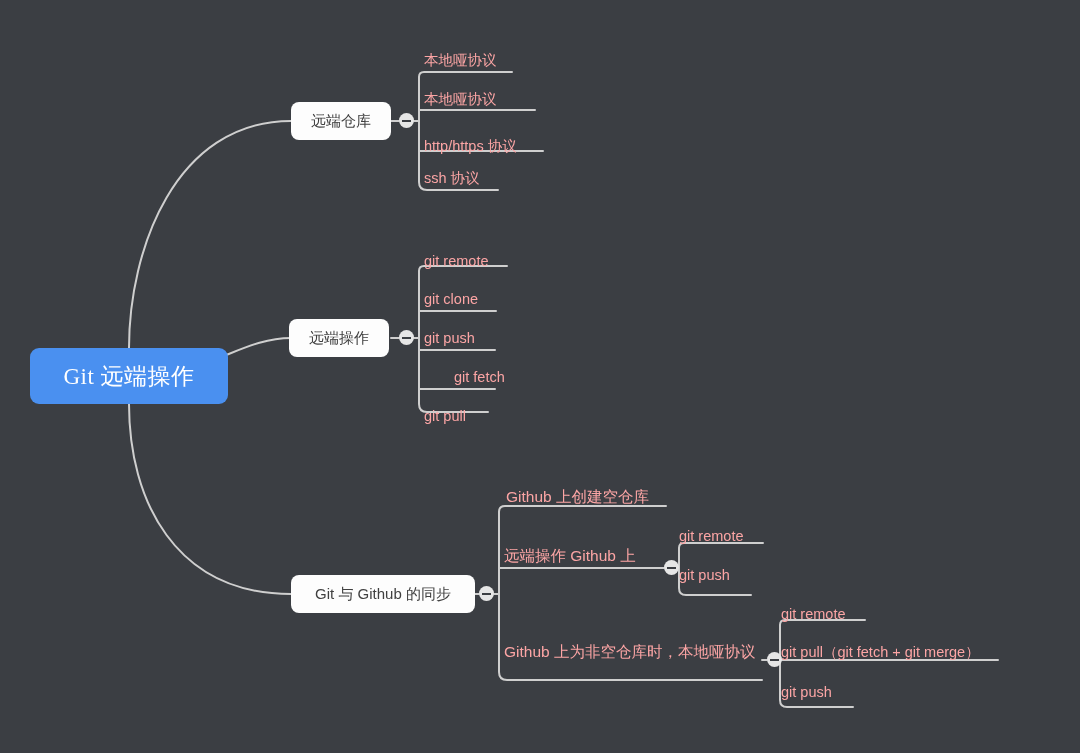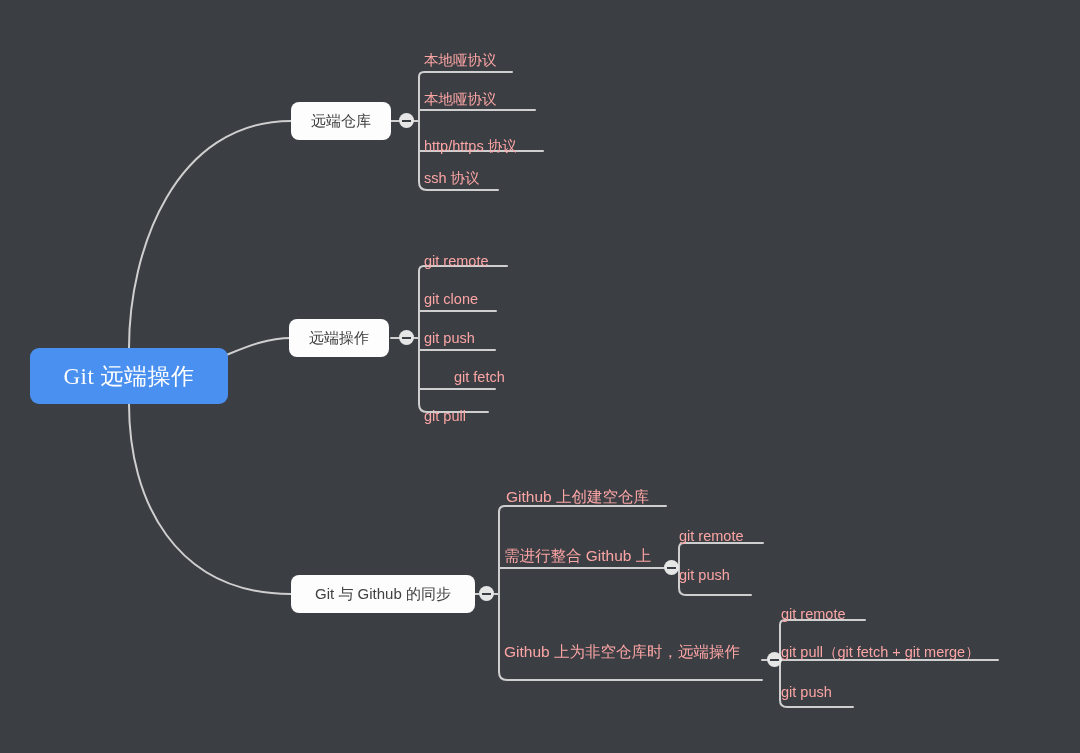--- a/index.html
+++ b/index.html
@@ -181,24 +181,24 @@
   <div class="leaf" style="left:424px; top:370px;margin-left:30px;">git fetch</div>
   <div class="leaf" style="left:424px; top:409px;">git pull</div>
 
   <div class="branch-node" style="left:291px; top:575px; width:184px;">
     <span>Git 与 Github 的同步</span>
   </div>
   <div class="toggle" style="left:479px; top:586px;"></div>
 
   <div class="leaf big" style="left:506px; top:489px;">Github 上创建空仓库</div>
 
-  <div class="leaf big" style="left:504px; top:548px;">需进行整合 Github 上</div>
+  <div class="leaf big" style="left:504px; top:548px;">远端操作 Github 上</div>
   <div class="toggle" style="left:664px; top:560px;"></div>
   <div class="leaf" style="left:679px; top:529px;">git remote</div>
   <div class="leaf" style="left:679px; top:568px;">git push</div>
 
-  <div class="leaf big" style="left:504px; top:644px;">Github 上为非空仓库时，远端操作</div>
+  <div class="leaf big" style="left:504px; top:644px;">Github 上为非空仓库时，本地哑协议</div>
   <div class="toggle" style="left:767px; top:652px;"></div>
   <div class="leaf" style="left:781px; top:607px;">git remote</div>
   <div class="leaf" style="left:781px; top:645px;">git pull（git fetch + git merge）</div>
   <div class="leaf" style="left:781px; top:685px;">git push</div>
 
 </div>
 
 </body></html>

